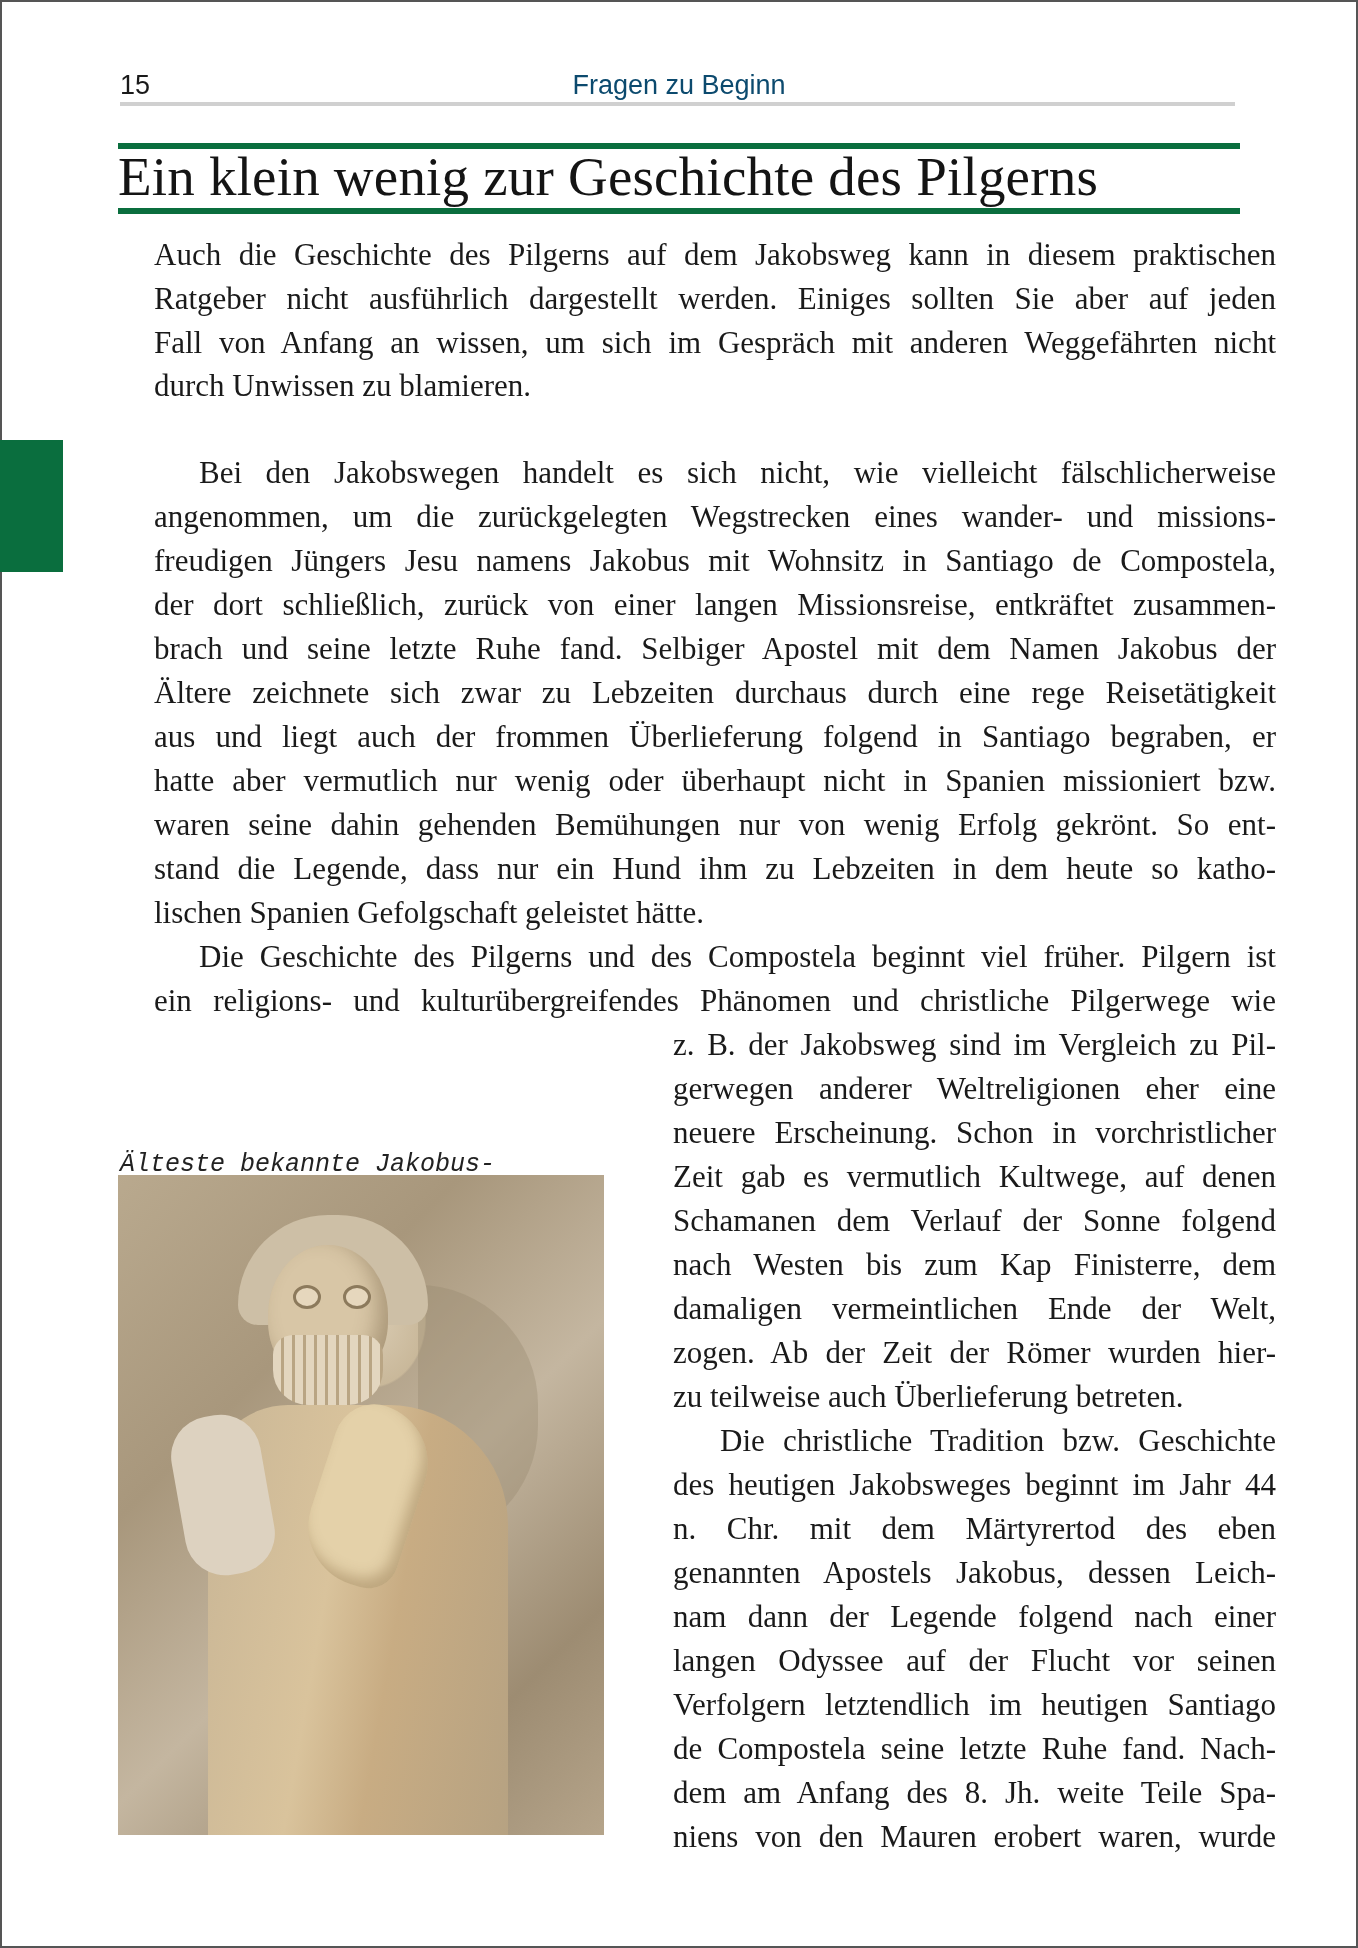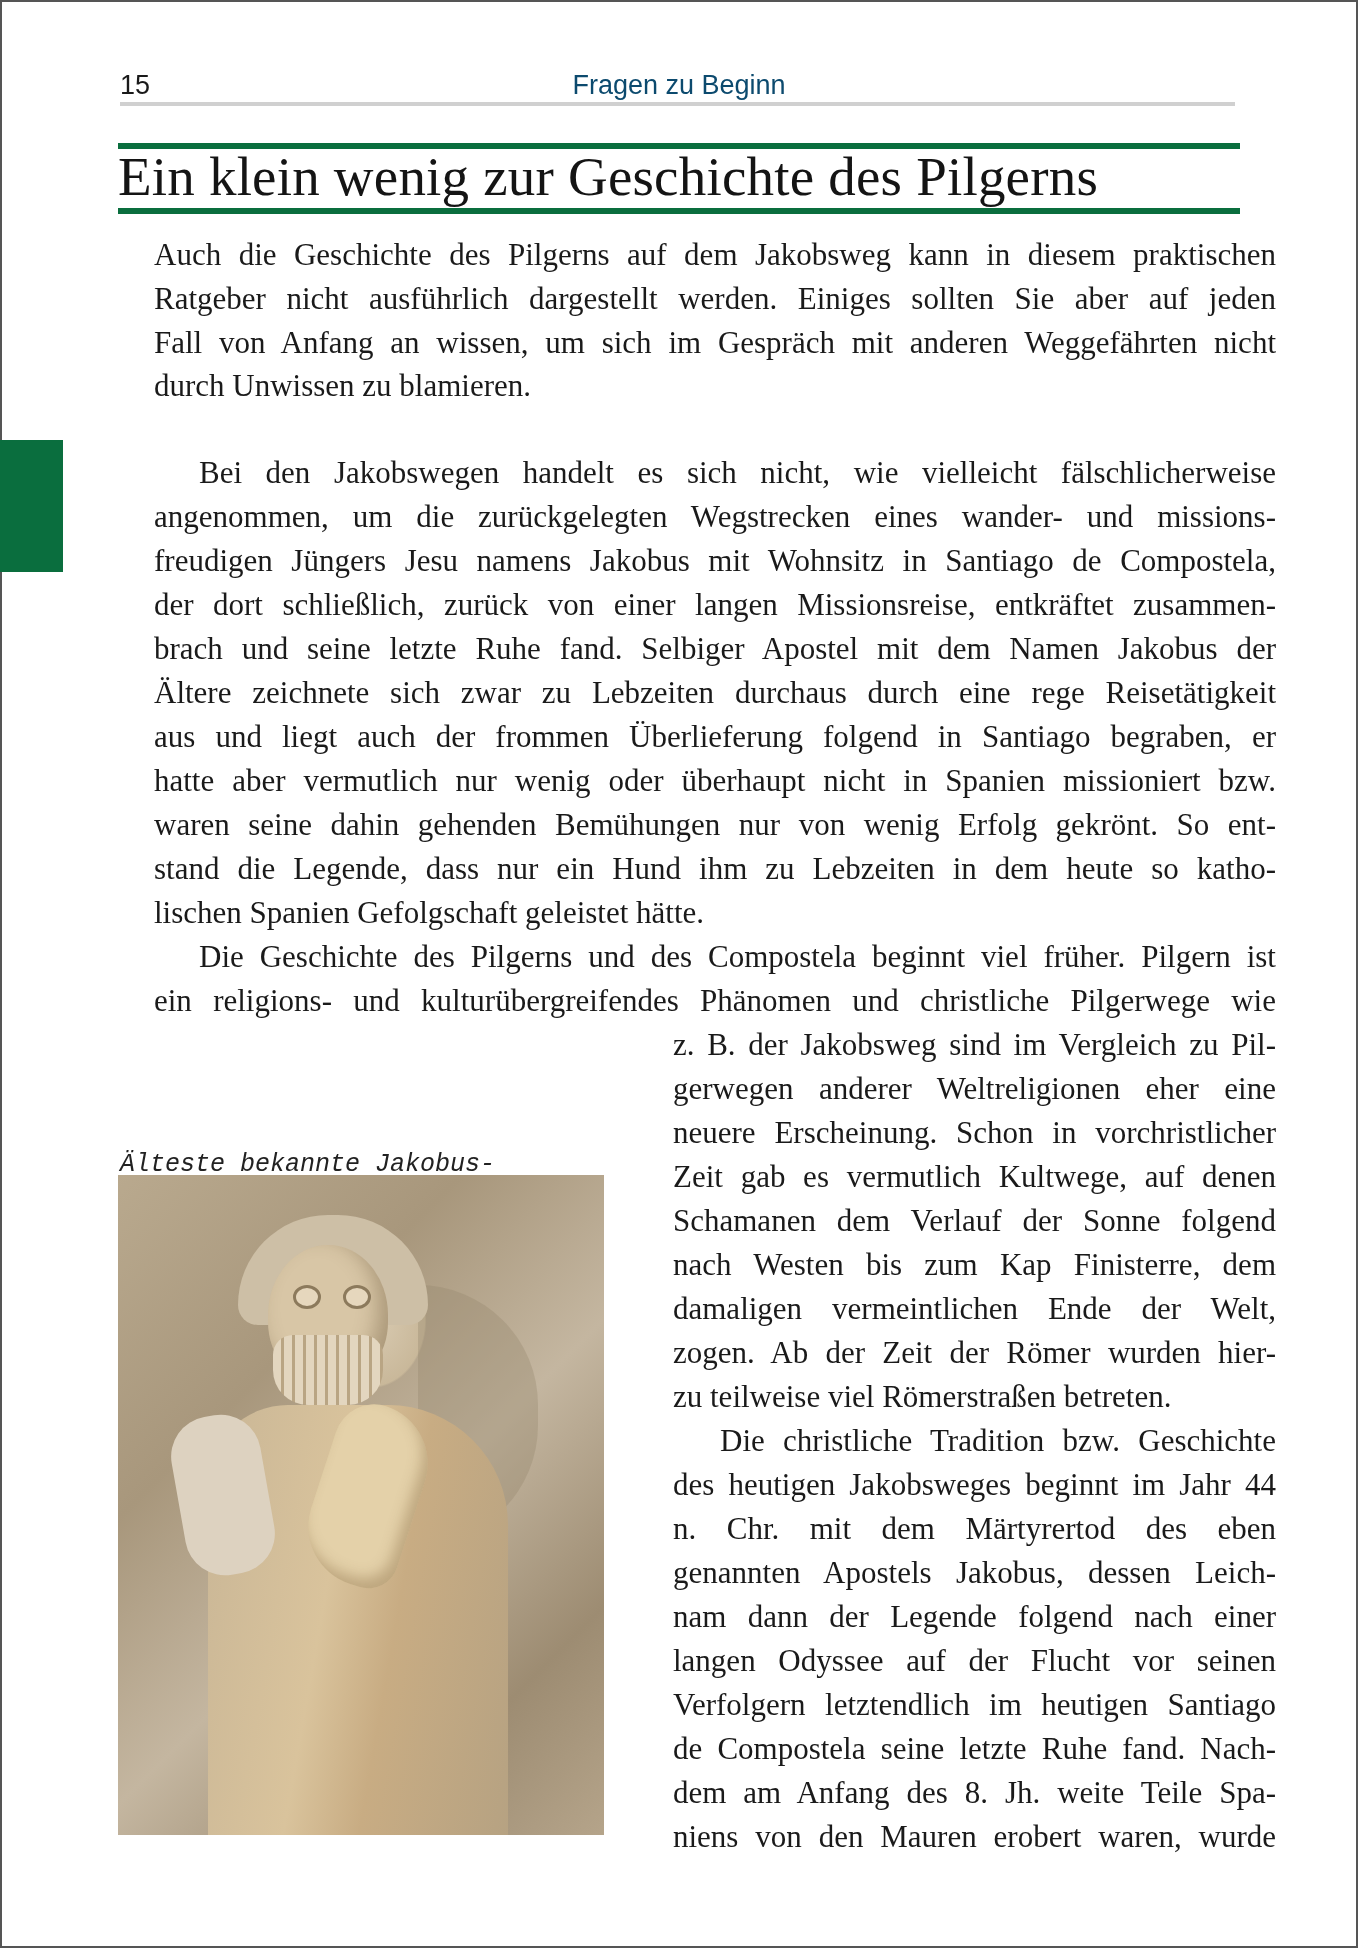--- a/index.html
+++ b/index.html
@@ -79,21 +79,21 @@
     <div class="line indent" style="top:935px">Die Geschichte des Pilgerns und des Compostela beginnt viel früher. Pilgern ist</div>
     <div class="line full" style="top:979px">ein religions- und kulturübergreifendes Phänomen und christliche Pilgerwege wie</div>
     <div class="line right" style="top:1023px">z. B. der Jakobsweg sind im Vergleich zu Pil-</div>
     <div class="line right" style="top:1067px">gerwegen anderer Weltreligionen eher eine</div>
     <div class="line right" style="top:1111px">neuere Erscheinung. Schon in vorchristlicher</div>
     <div class="line right" style="top:1155px">Zeit gab es vermutlich Kultwege, auf denen</div>
     <div class="line right" style="top:1199px">Schamanen dem Verlauf der Sonne folgend</div>
     <div class="line right" style="top:1243px">nach Westen bis zum Kap Finisterre, dem</div>
     <div class="line right" style="top:1287px">damaligen vermeintlichen Ende der Welt,</div>
     <div class="line right" style="top:1331px">zogen. Ab der Zeit der Römer wurden hier-</div>
-    <div class="line right last" style="top:1375px">zu teilweise viel Römerstraßen betreten.</div>
+    <div class="line right last" style="top:1375px">zu teilweise auch Überlieferung betreten.</div>
   </div>
 
   <div>
     <div class="line right-indent" style="top:1419px">Die christliche Tradition bzw. Geschichte</div>
     <div class="line right" style="top:1463px">des heutigen Jakobsweges beginnt im Jahr 44</div>
     <div class="line right" style="top:1507px">n. Chr. mit dem Märtyrertod des eben</div>
     <div class="line right" style="top:1551px">genannten Apostels Jakobus, dessen Leich-</div>
     <div class="line right" style="top:1595px">nam dann der Legende folgend nach einer</div>
     <div class="line right" style="top:1639px">langen Odyssee auf der Flucht vor seinen</div>
     <div class="line right" style="top:1683px">Verfolgern letztendlich im heutigen Santiago</div>

